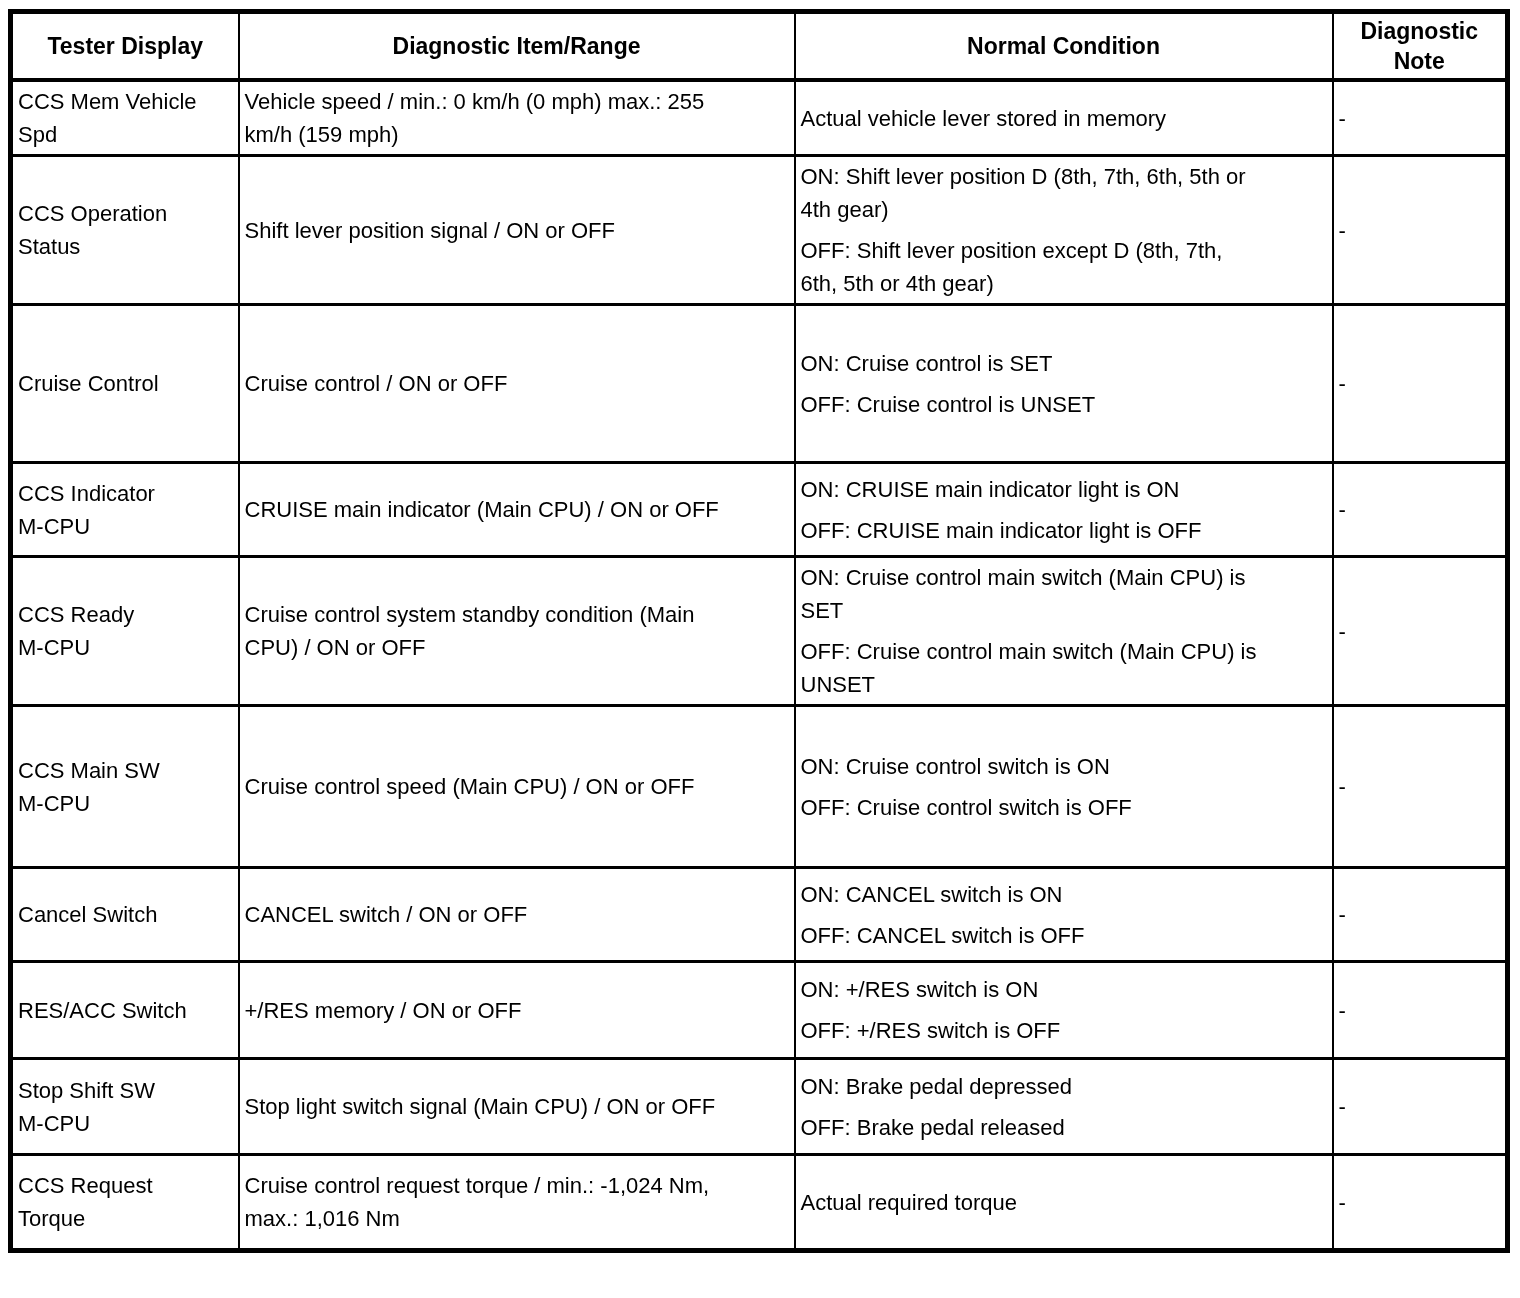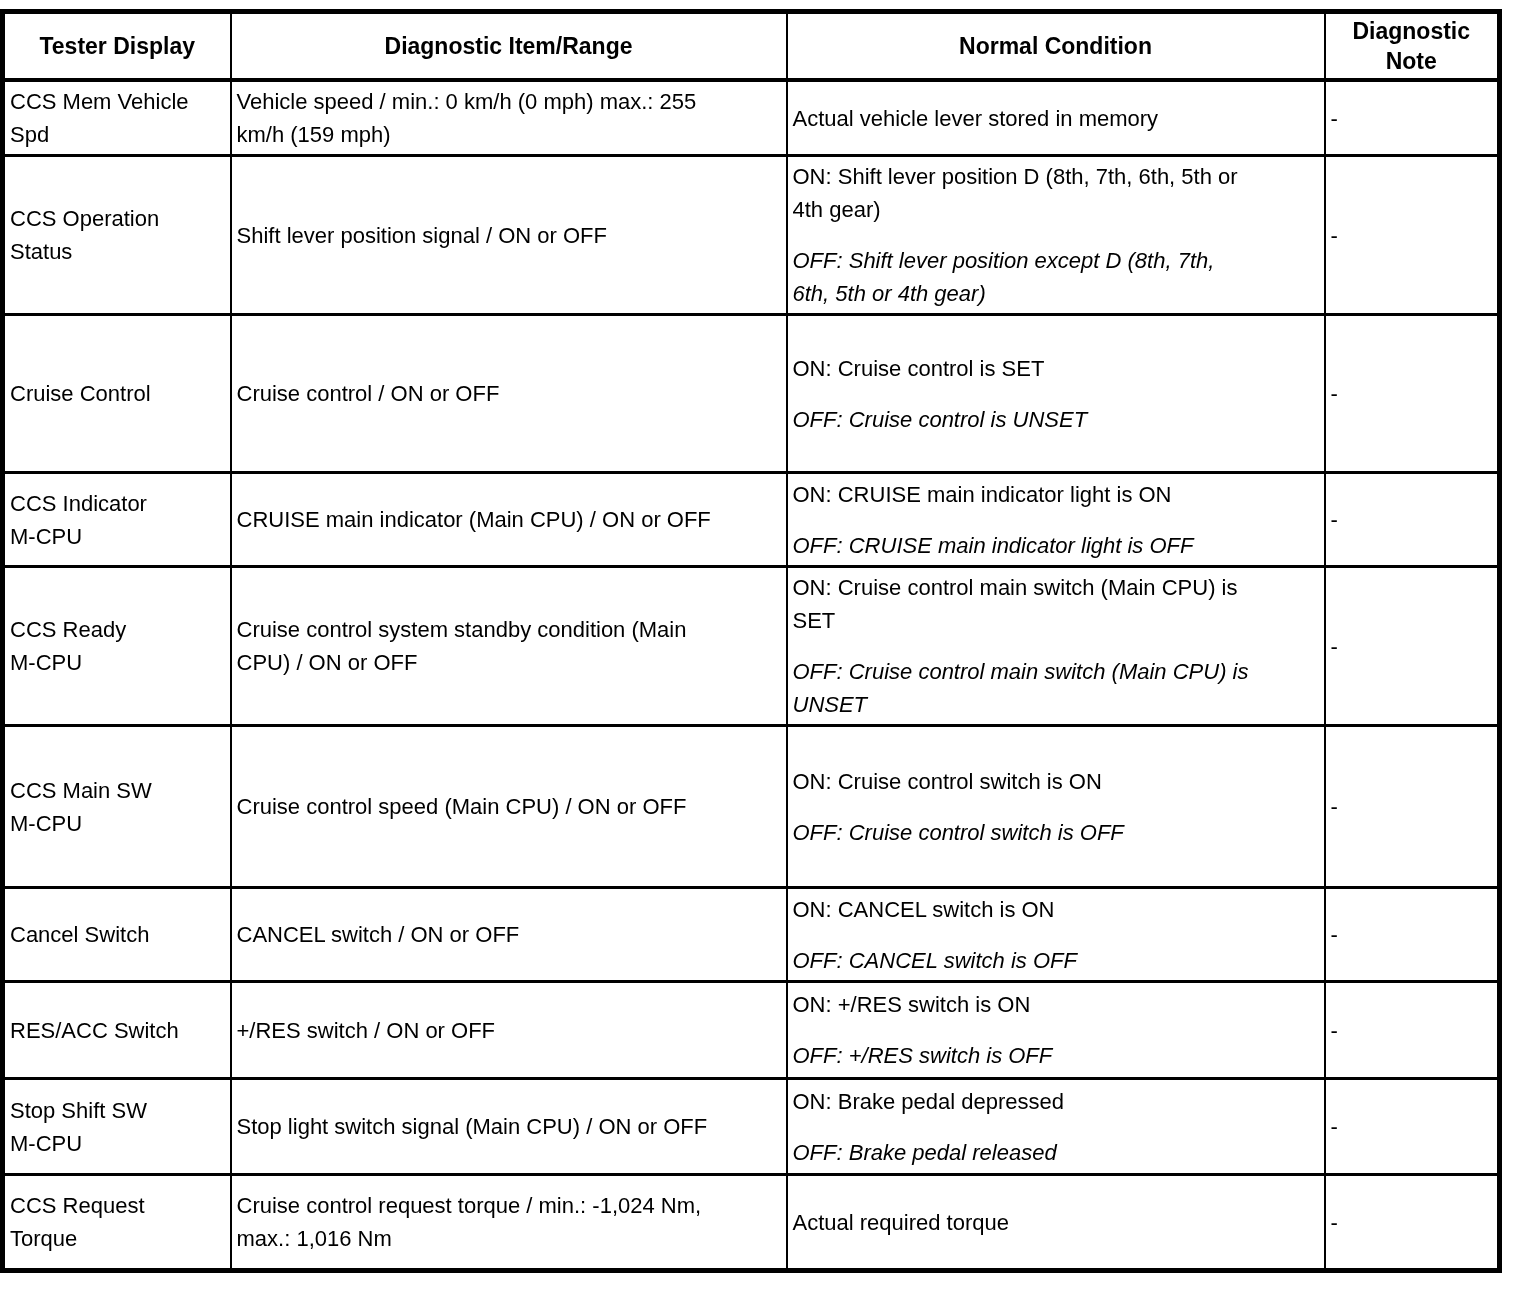--- a/index.html
+++ b/index.html
@@ -7,21 +7,21 @@
     padding: 0;
     background: #ffffff;
     font-family: "Liberation Sans", sans-serif;
     color: #000000;
   }
   .page {
     width: 1520px;
     height: 1298px;
     background: #ffffff;
     box-sizing: border-box;
-    padding: 9px 15px 6px 0;
+    padding: 9px 15px 6px 8px;
   }
   table.data-table {
     border-collapse: collapse;
     table-layout: fixed;
     width: 1497px;
     border: 5px solid #000000;
     background: #ffffff;
   }
   col.c1 { width: 228px; }
   col.c2 { width: 556px; }
@@ -48,22 +48,21 @@
   td {
     font-size: 22px;
     line-height: 33px;
     text-align: left;
     padding: 3px 6px 3px 5px;
   }
   td p {
     margin: 0;
   }
   td p + p {
-    margin-top: 18px;
-    font-style: italic;
+    margin-top: 8px;
   }
   thead tr { height: 67px; }
   tbody tr:nth-child(1)  { height: 75px; }
   tbody tr:nth-child(2)  { height: 74px; }
   tbody tr:nth-child(3)  { height: 158px; }
   tbody tr:nth-child(4)  { height: 94px; }
   tbody tr:nth-child(5)  { height: 97px; }
   tbody tr:nth-child(6)  { height: 162px; }
   tbody tr:nth-child(7)  { height: 94px; }
   tbody tr:nth-child(8)  { height: 97px; }
@@ -141,21 +140,21 @@
           <td>-</td>
         </tr>
         <tr>
           <td>Cancel Switch</td>
           <td>CANCEL switch / ON or OFF</td>
           <td><p>ON: CANCEL switch is ON</p><p>OFF: CANCEL switch is OFF</p></td>
           <td>-</td>
         </tr>
         <tr>
           <td>RES/ACC Switch</td>
-          <td>+/RES switch / ON or OFF</td>
+          <td>+/RES memory / ON or OFF</td>
           <td><p>ON: +/RES switch is ON</p><p>OFF: +/RES switch is OFF</p></td>
           <td>-</td>
         </tr>
         <tr>
           <td>Stop Shift SW
 M-CPU</td>
           <td>Stop light switch signal (Main CPU) / ON or OFF</td>
           <td><p>ON: Brake pedal depressed</p><p>OFF: Brake pedal released</p></td>
           <td>-</td>
         </tr>

